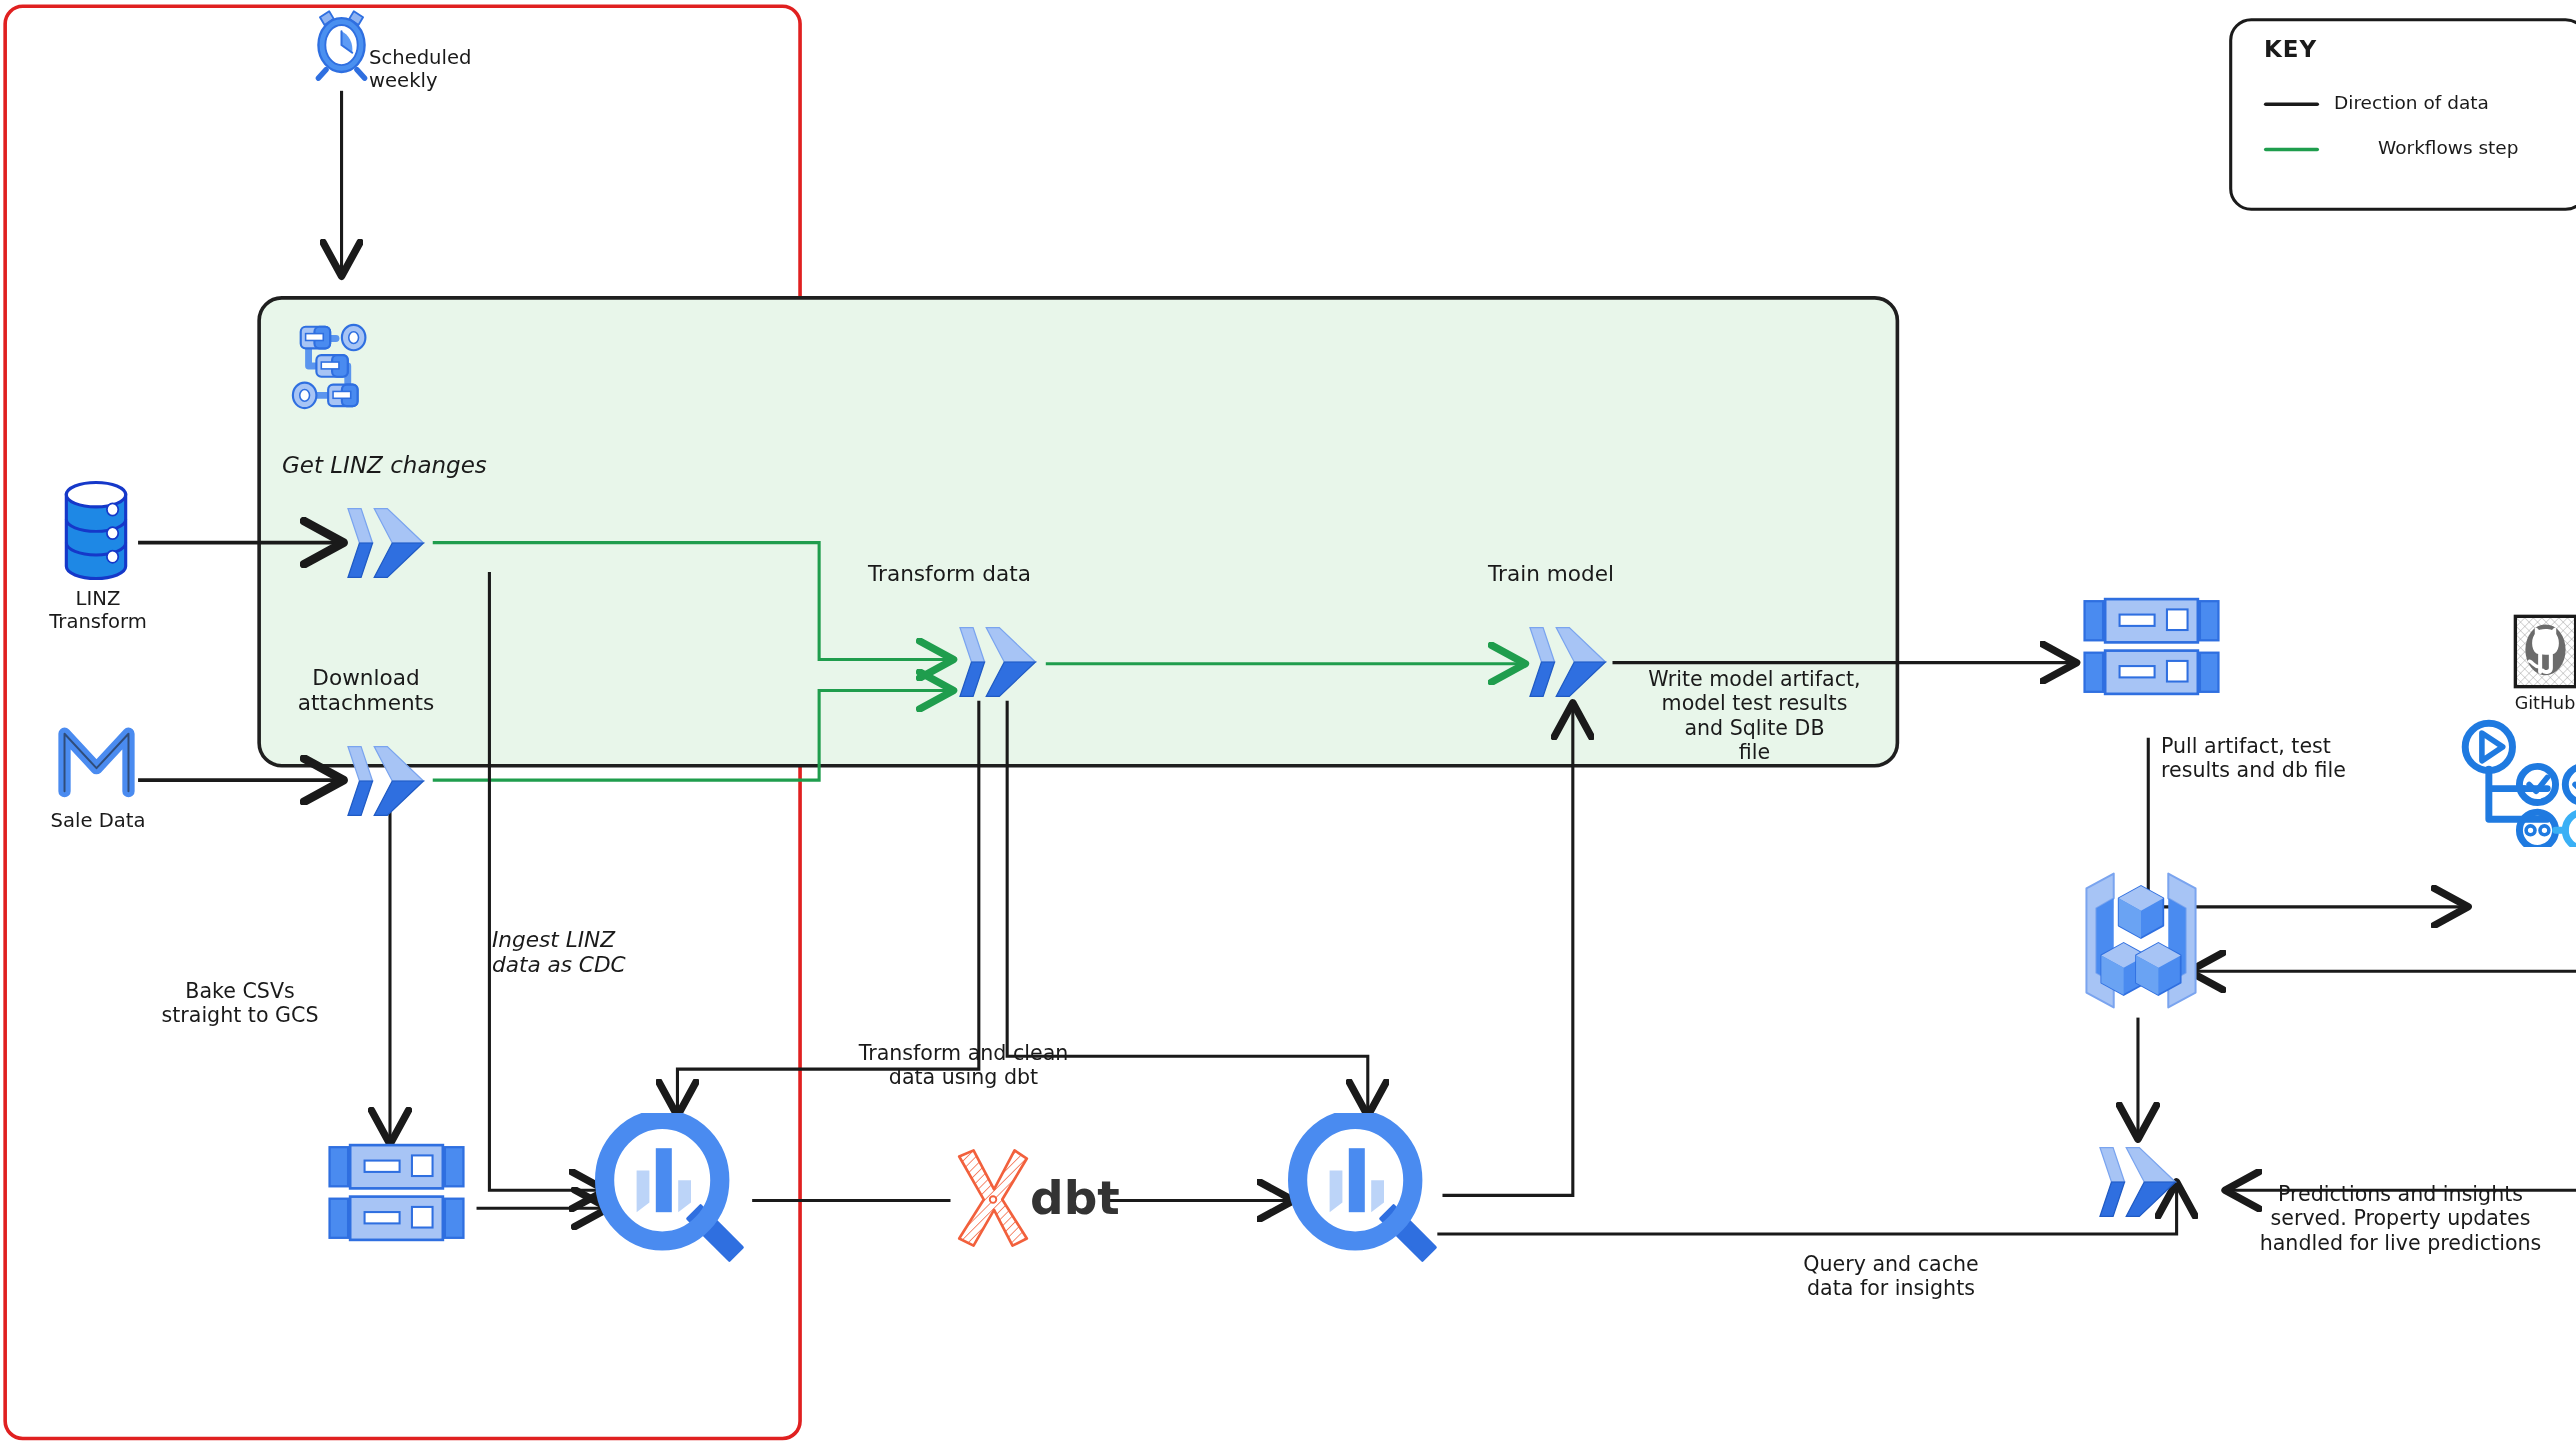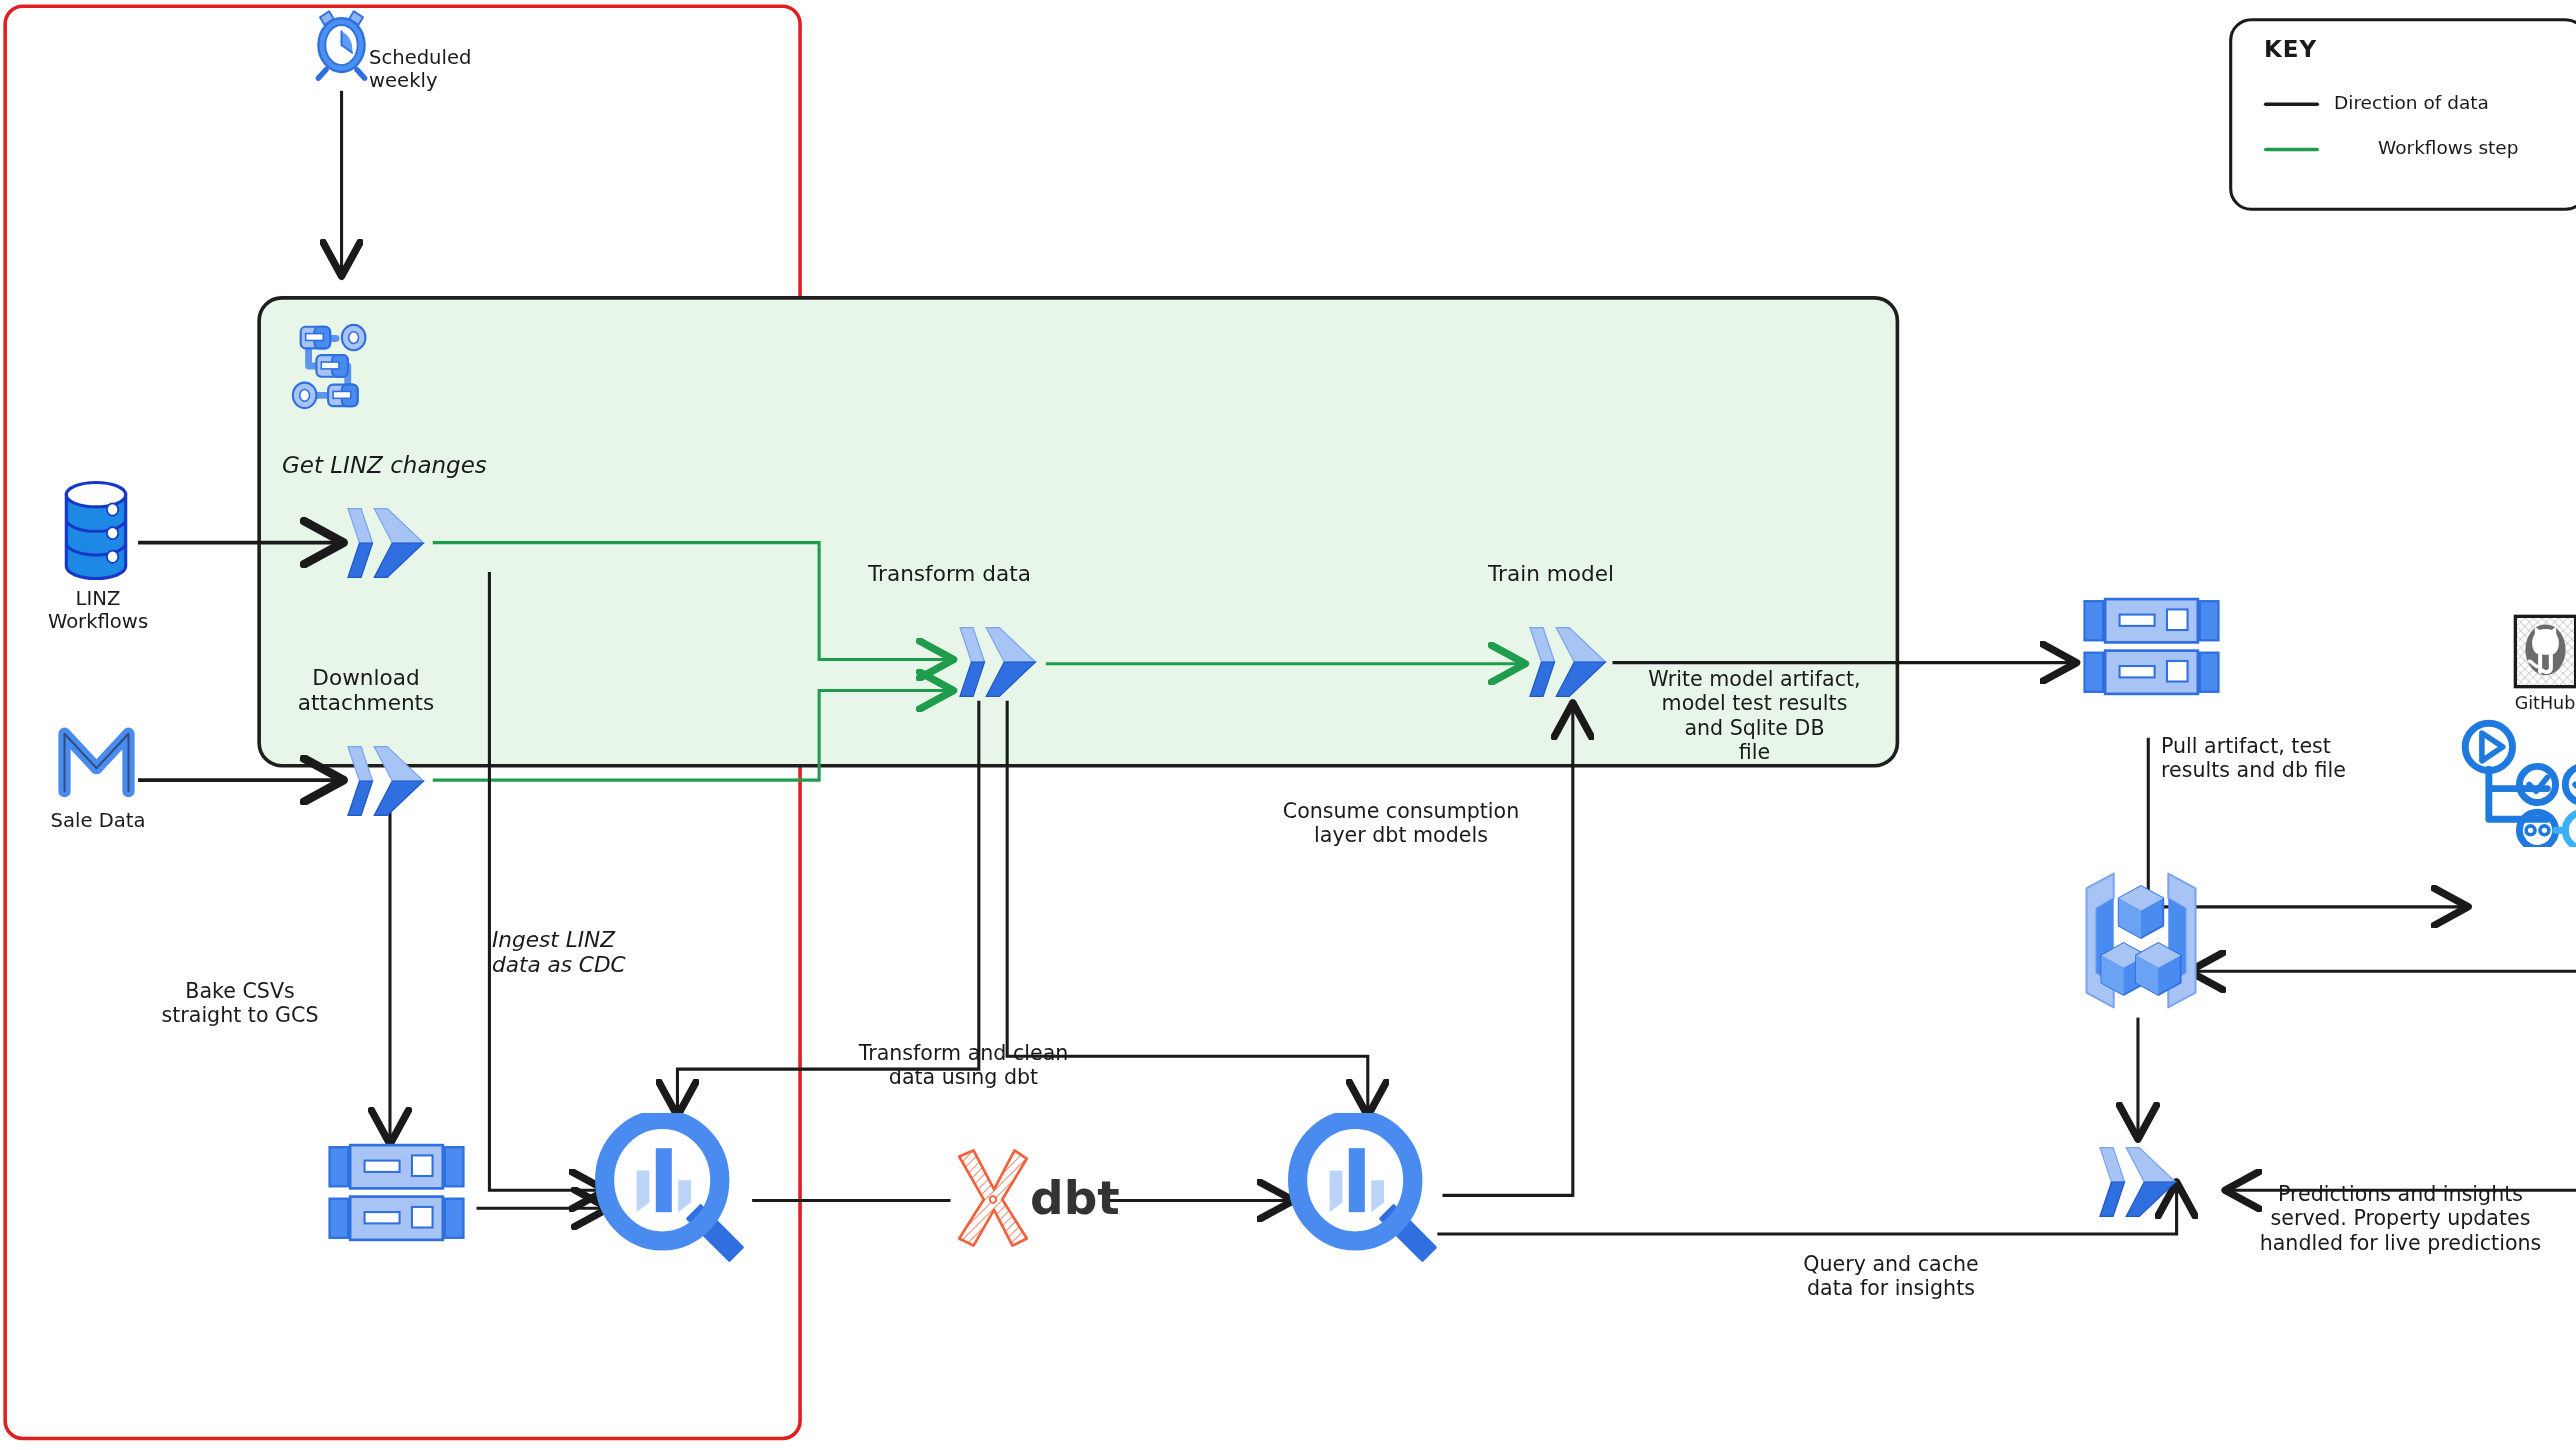--- a/index.html
+++ b/index.html
@@ -297,40 +297,38 @@
   </div>
 
   <div class="lbl l" style="left:2264px;top:36px;font-size:23px;font-weight:700;letter-spacing:1px;">KEY</div>
   <div class="lbl l" style="left:2334px;top:92px;font-size:18.5px;">Direction of data</div>
   <div class="lbl l" style="left:2334px;top:137px;font-size:18.5px;margin-left:44px;">Workflows step</div>
 
   <div class="lbl l" style="left:369px;top:46px;font-size:19.6px;">Scheduled
 weekly</div>
 
   <div class="lbl c" style="left:15.5px;top:587px;width:165px;font-size:19.6px;">LINZ
-Workflows</div>
+Transform</div>
 
   <div class="lbl c" style="left:15.5px;top:809px;width:165px;font-size:19.6px;">Sale Data</div>
 
   <div class="lbl l" style="left:282px;top:452px;font-size:23px;font-style:italic;">Get LINZ changes</div>
 
   <div class="lbl c" style="left:268px;top:665px;width:196px;font-size:21.6px;">Download
 attachments</div>
 
   <div class="lbl l" style="left:868px;top:561px;font-size:21.6px;">Transform data</div>
 
   <div class="lbl l" style="left:1488px;top:561px;font-size:21.6px;">Train model</div>
 
   <div class="lbl c" style="left:1600px;top:667px;width:309px;font-size:20.6px;">Write model artifact,
 model test results
 and Sqlite DB
 file</div>
 
-  <div class="lbl c" style="left:1231px;top:799px;width:340px;font-size:20.6px;">Consume consumption
-layer dbt models</div>
 
   <div class="lbl c" style="left:111px;top:979px;width:258px;font-size:20.6px;">Bake CSVs
 straight to GCS</div>
 
   <div class="lbl l" style="left:492px;top:927px;font-size:21.6px;font-style:italic;">Ingest LINZ
 data as CDC</div>
 
   <div class="lbl c" style="left:804px;top:1041px;width:319px;font-size:20.6px;">Transform and clean
 data using dbt</div>
 

